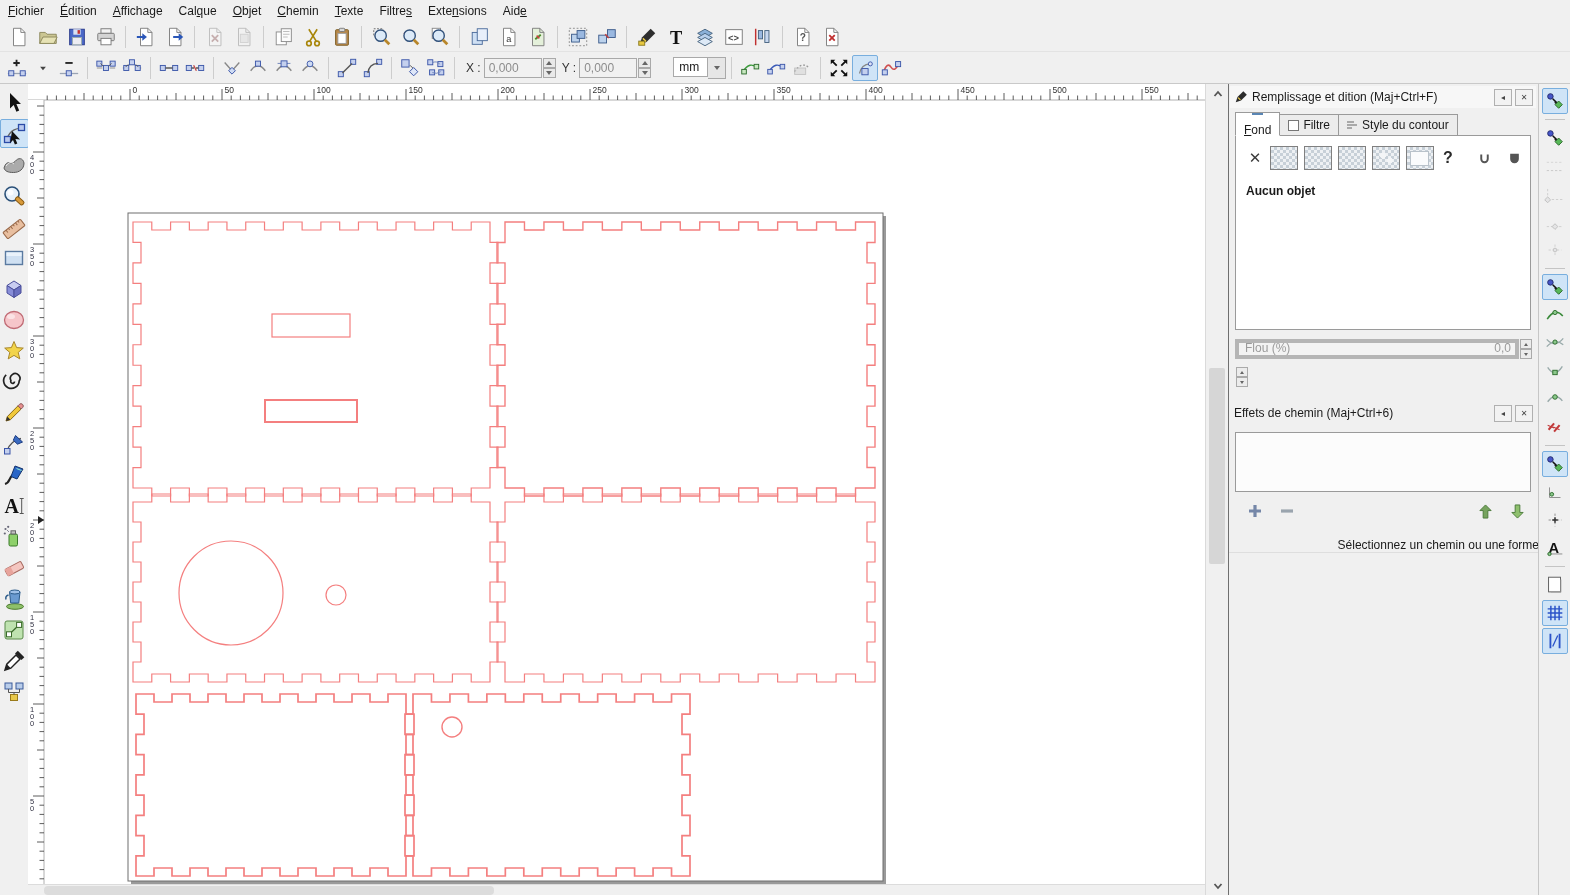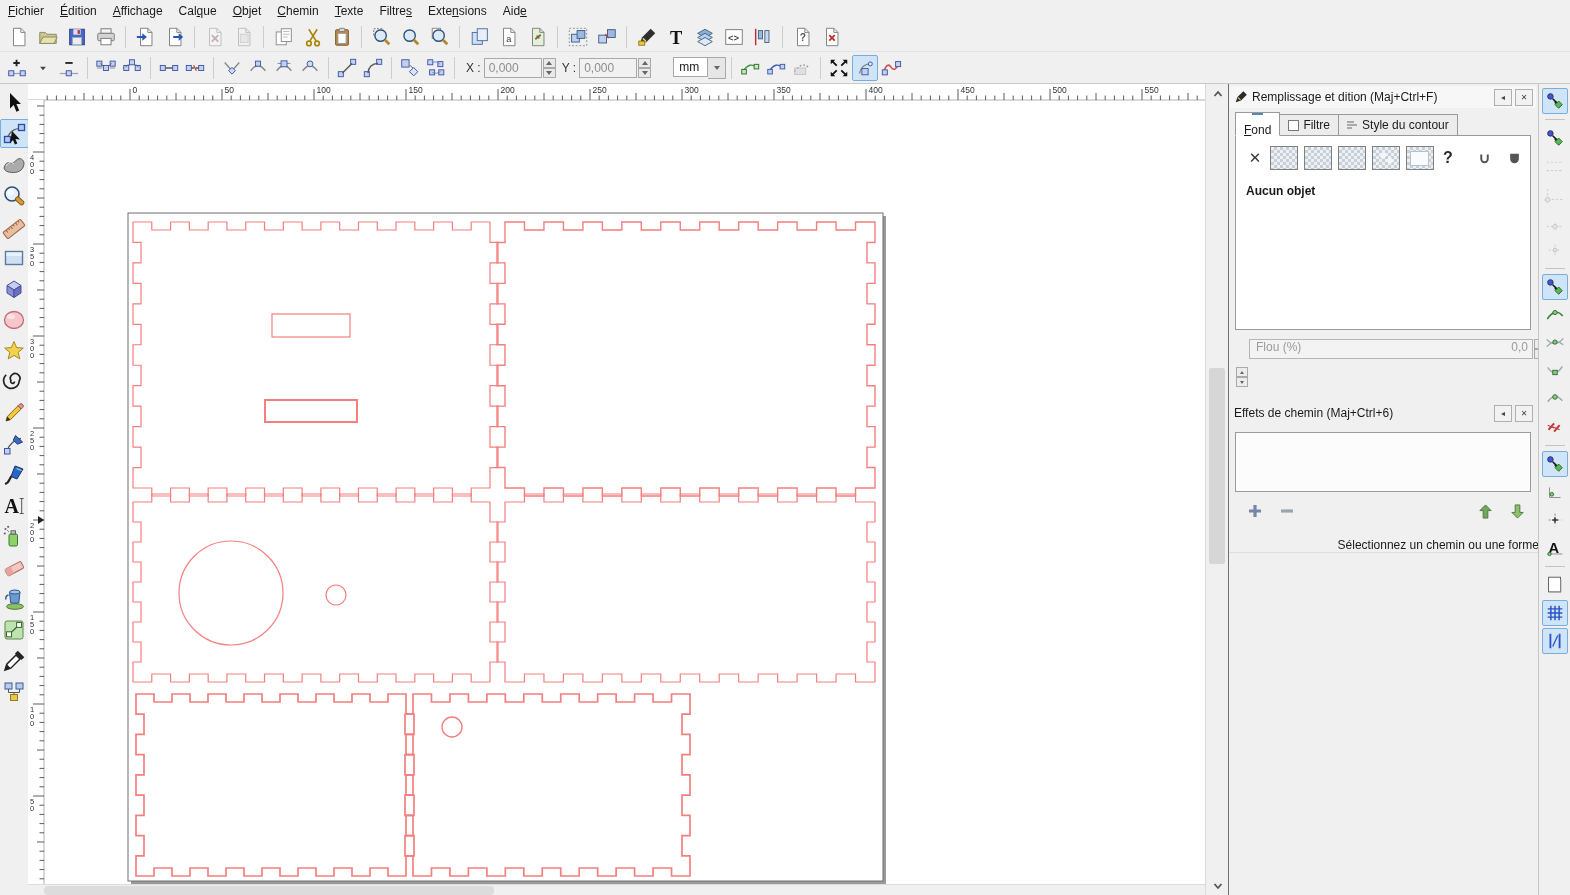--- a/index.html
+++ b/index.html
@@ -54,21 +54,21 @@
   .paint-row{display:flex;align-items:center;gap:6px;margin:10px 0 0 10px;}
   .paint-x{font-size:15px;color:#3a3a3a;width:18px;text-align:center;}
   .paint-swatch{width:26px;height:22px;border:1px solid #808080;background:repeating-conic-gradient(#c7d0d8 0% 25%,#eef1f4 0% 50%) 0 0/6px 6px;position:relative;}
   .paint-swatch .inner-dot{position:absolute;inset:3px;background:radial-gradient(circle at 35% 35%, #f3f5f7 0 3px, transparent 3px),radial-gradient(circle at 70% 65%, #f3f5f7 0 3px, transparent 3px);}
   .paint-swatch .inner-box{position:absolute;inset:4px 4px 3px 3px;background:#fafbfc;border:1px solid #b9c2ca;}
   .paint-q{font-size:16px;font-weight:bold;color:#2a2a2a;width:16px;text-align:center;}
   .fillrule-gap{flex:1;}
   .fr-btn{width:16px;height:16px;display:flex;align-items:center;justify-content:center;margin-right:8px;}
   .no-objects{margin:14px 0 0 10px;font-weight:bold;}
   .slider-row{position:absolute;left:6px;height:22px;display:flex;align-items:center;}
-  .slider-bar{width:284px;height:20px;border:1px solid #14b8a6;box-sizing:border-box;display:flex;align-items:flex-start;position:relative;margin-left:14px;}
+  .slider-bar{width:284px;height:20px;border:4px solid #14b8a6;box-sizing:border-box;display:flex;align-items:flex-end;position:relative;}
   .slider-bar.disabled{background:#f3f3f3;border-color:#b5b5b5;color:#9b9b9b;}
   .slider-bar.filled{background:linear-gradient(#cdd8e2,#b3c2d0);border-color:#7e8fa0;color:#111;}
   .slider-bar .lab{margin-left:6px;flex:1;}
   .slider-bar .val{margin-right:4px;}
   .caret{display:inline-block;width:1px;height:12px;background:#222;margin-left:1px;vertical-align:-2px;}
   .mini-spin{width:12px;height:20px;display:flex;flex-direction:column;margin-left:1px;}
   .mini-spin div{flex:1;border:1px solid #aaa;background:#ececec;display:flex;align-items:center;justify-content:center;}
   .mini-spin .arrow-up{border-left-width:2.5px;border-right-width:2.5px;border-bottom-width:3.5px;}
   .mini-spin .arrow-dn{border-left-width:2.5px;border-right-width:2.5px;border-top-width:3.5px;}
   #pe-list{position:absolute;left:6px;top:348px;width:296px;height:60px;background:#fcfcfc;border:1px solid #9a9a9a;box-sizing:border-box;}

